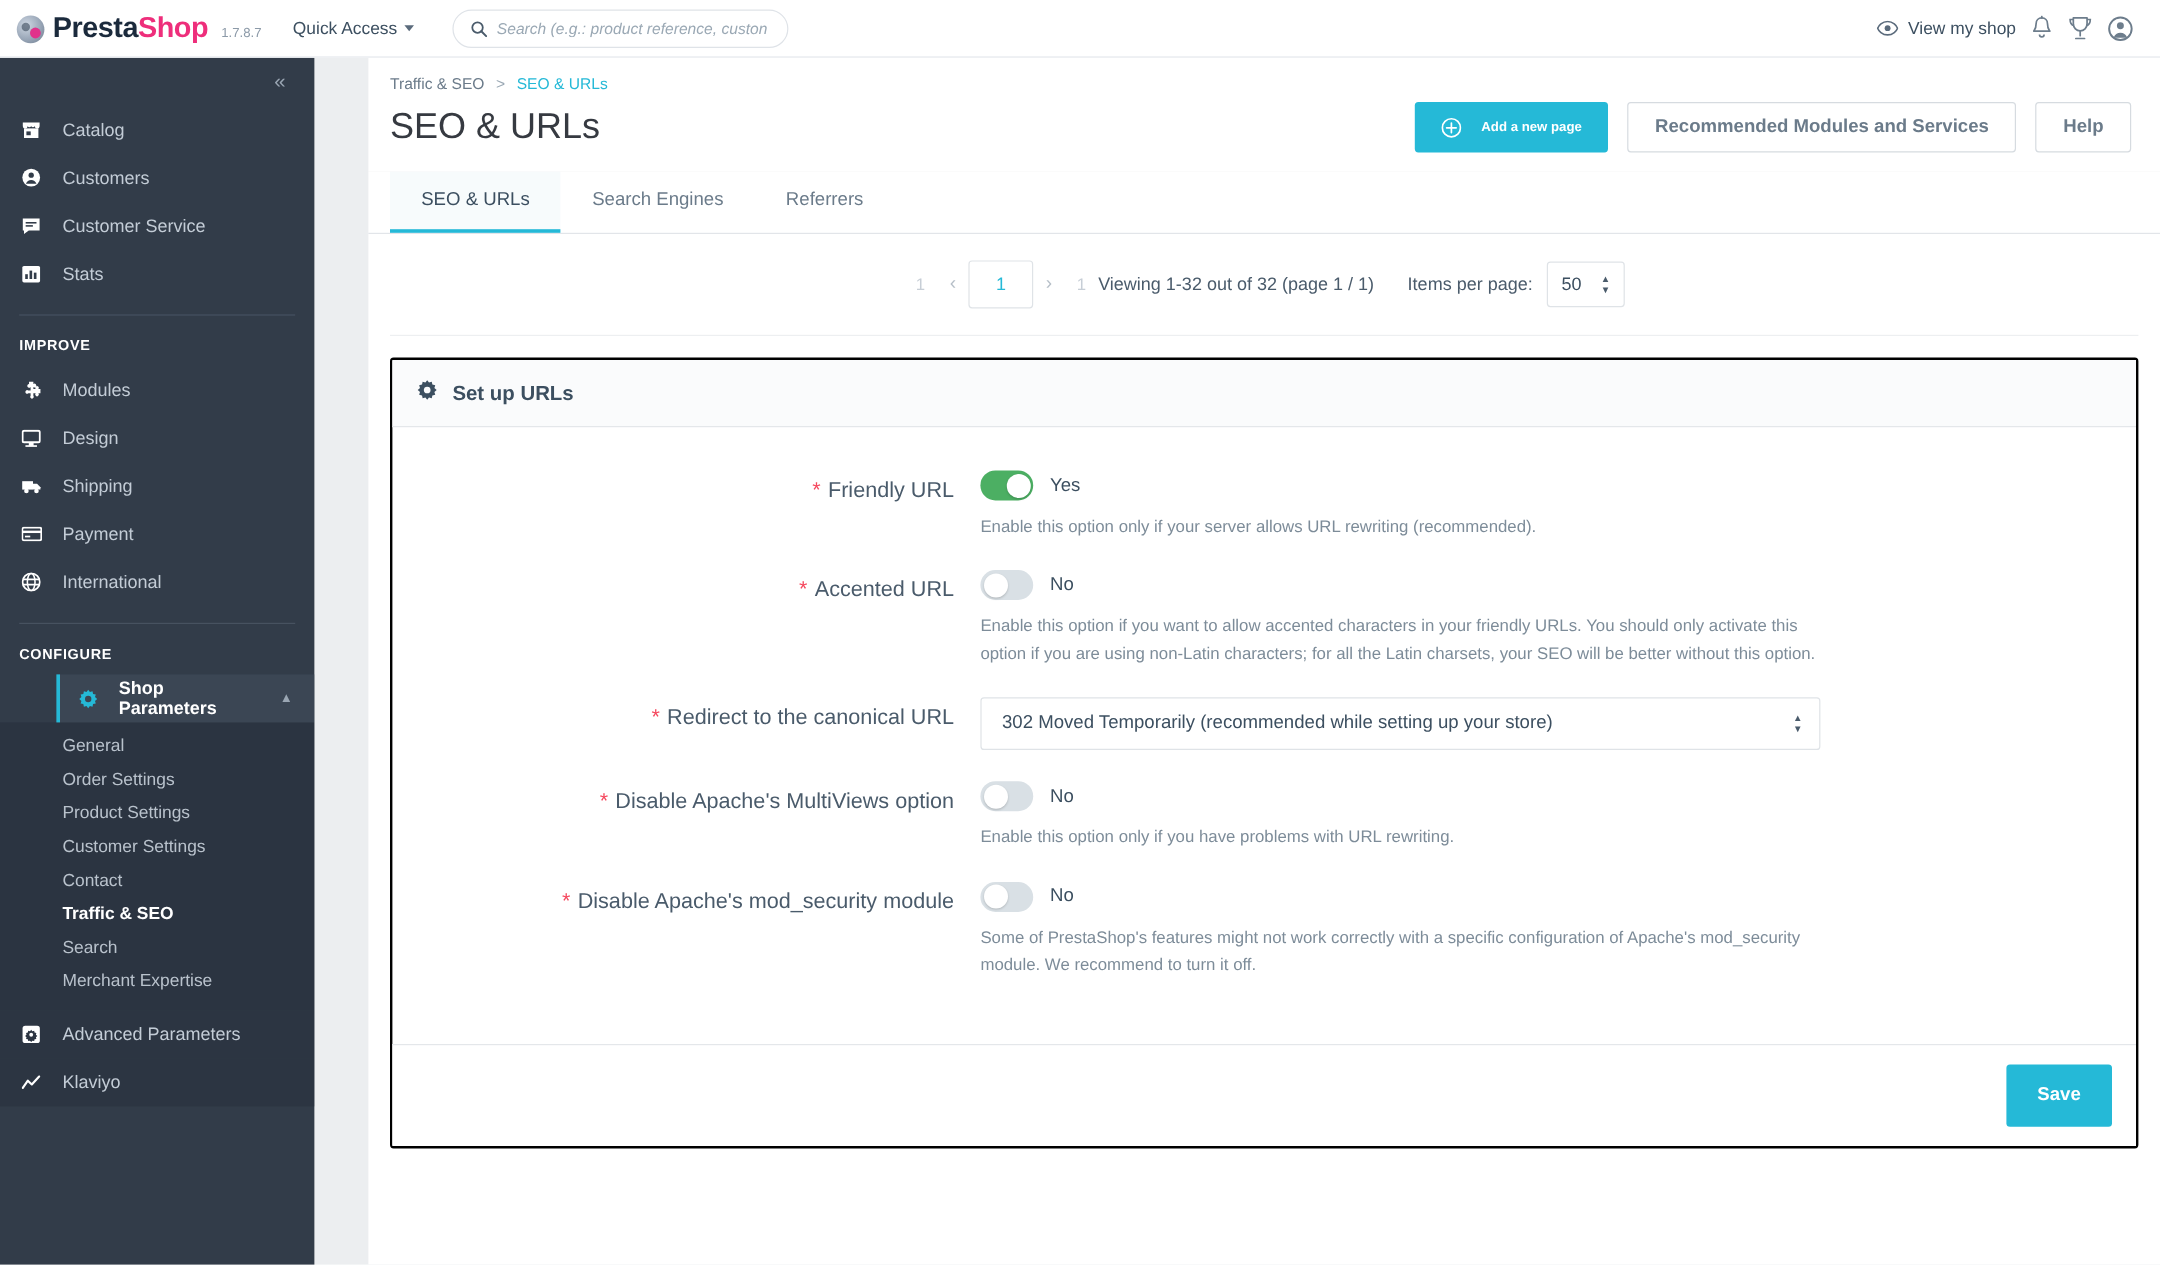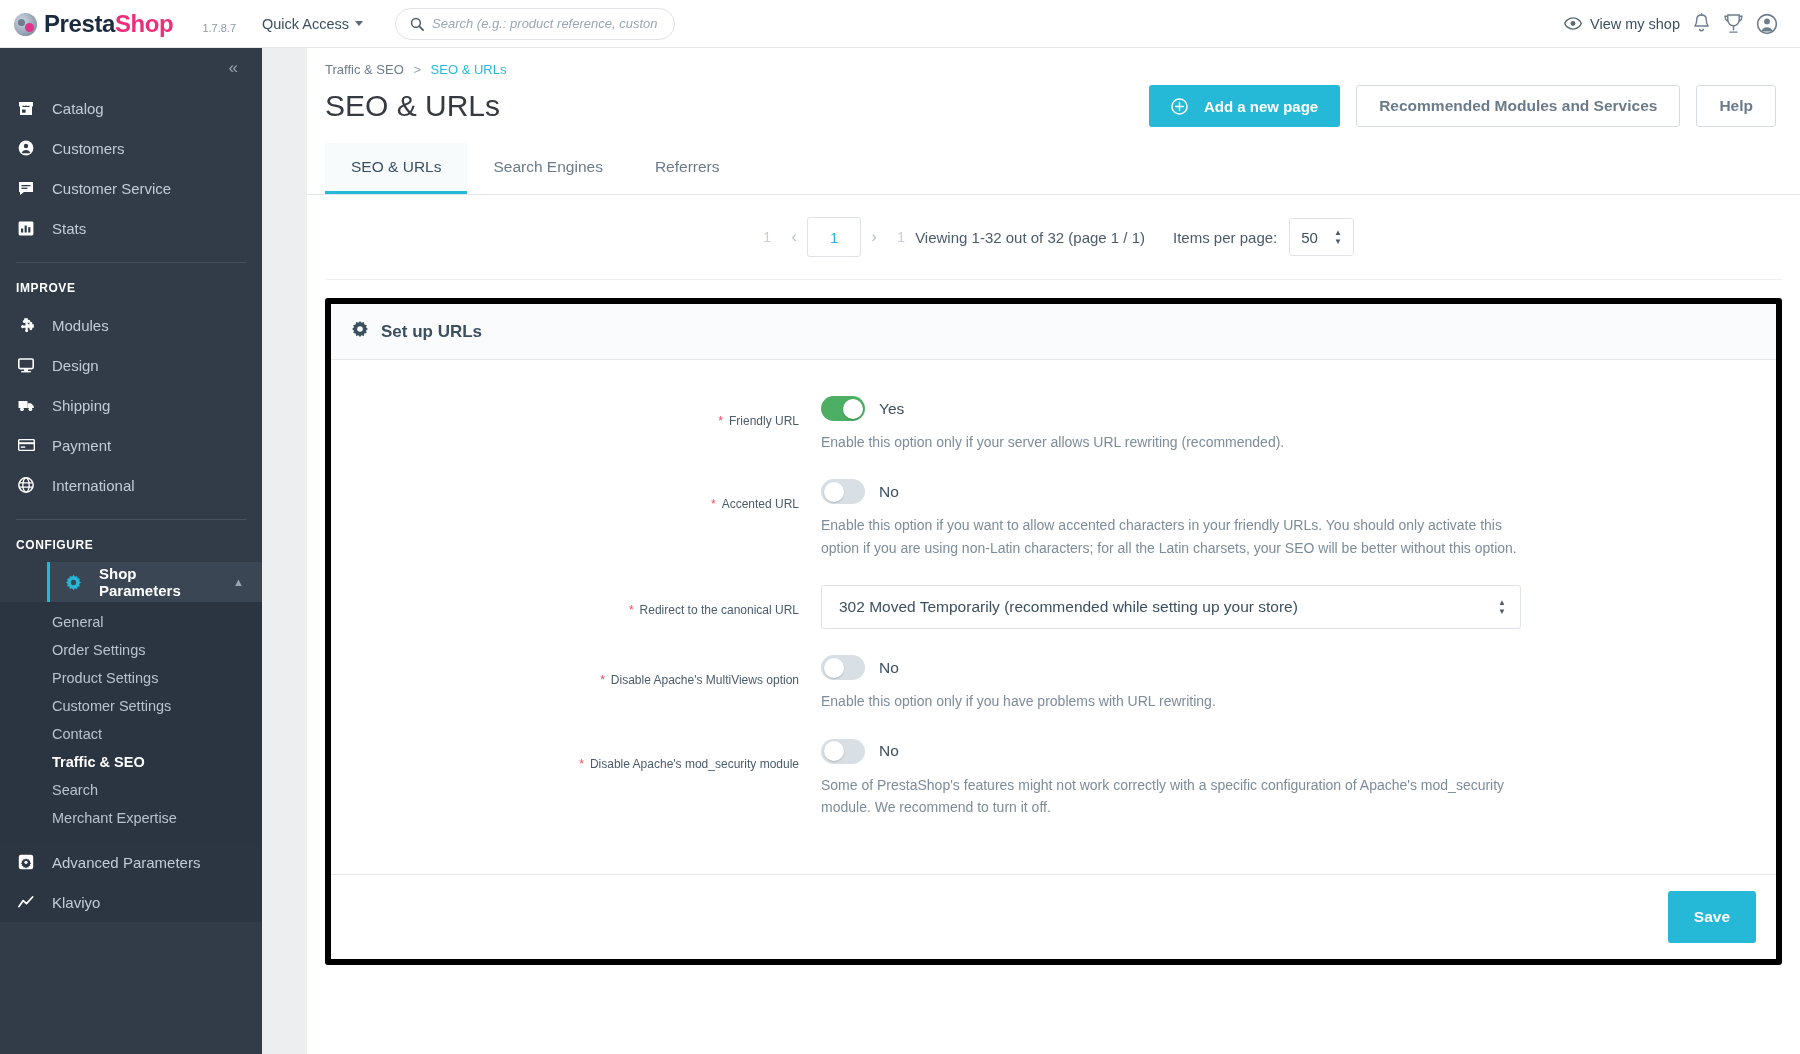--- a/index.html
+++ b/index.html
@@ -31,21 +31,21 @@
     background: #e0338b;
   }
   .brand-logo-mark:before {
     content: ""; position: absolute; left: 4px; top: 6px;
     width: 7px; height: 7px; border-radius: 50%;
     background: #2b3a4d; opacity: .55;
   }
   .brand-text { font-size: 24px; font-weight: bold; letter-spacing: -.4px; line-height: 1; }
   .brand-text .p1 { color: #1b2a3c; }
   .brand-text .p2 { color: #ee2e7b; }
-  .brand-ver { font-size: 11px; color: #8c9aa8; margin-left: 22px; padding-bottom: 2px; }
+  .brand-ver { font-size: 11px; color: #8c9aa8; margin-left: 4px; padding-bottom: 2px; }
 
   .quick-access {
     margin-left: 26px; font-size: 14.5px; color: #3c4f60;
     display: flex; align-items: center; gap: 6px; cursor: pointer;
   }
   .caret-down {
     width: 0; height: 0; border-left: 4.5px solid transparent;
     border-right: 4.5px solid transparent; border-top: 5px solid #5b6b7c;
     display: inline-block;
   }
@@ -122,21 +122,21 @@
   .page-head { background: #fff; padding: 12px 24px 0 18px; }
   .breadcrumb { font-size: 13px; color: #6b7b8a; padding: 2px 0 8px; }
   .breadcrumb .crumb-sep { margin: 0 6px; color: #9aa8b4; }
   .breadcrumb .crumb-active { color: #25b9d7; }
   .head-row { display: flex; align-items: center; gap: 14px; padding-bottom: 16px; }
   .page-title { font-size: 30px; color: #363a41; font-weight: normal; }
   .head-actions { margin-left: auto; display: flex; align-items: center; gap: 16px; }
 
   .btn-primary {
     background: #25b9d7; color: #fff; border: none; border-radius: 3px;
-    font-size: 15px; font-weight: bold; padding: 0 22px; height: 42px;
+    font-size: 11px; font-weight: bold; padding: 0 22px; height: 42px;
     display: flex; align-items: center; gap: 16px; cursor: pointer;
     font-family: "Liberation Sans", sans-serif;
   }
   .btn-outline {
     background: #fff; color: #6b7b8a; border: 1px solid #d6dbe0; border-radius: 3px;
     font-size: 15.5px; font-weight: bold; padding: 0 22px; height: 42px;
     display: flex; align-items: center; cursor: pointer;
     font-family: "Liberation Sans", sans-serif;
   }
 
@@ -170,33 +170,33 @@
   }
   .pager-info { font-size: 15px; color: #4a5b6b; }
   .pager-ipp { font-size: 15px; color: #4a5b6b; margin-left: 28px; display: flex; align-items: center; gap: 12px; }
   .ipp-select {
     border: 1px solid #dfe3e7; border-radius: 3px; height: 38px;
     display: flex; align-items: center; gap: 16px; padding: 0 11px;
     font-size: 15px; color: #3c4f60; background: #fff; cursor: pointer;
   }
   .updown { display: flex; flex-direction: column; gap: 2px; color: #4a5b6b; font-size: 8px; line-height: 7px; }
 
-  .panel { background: #fff; border: 6px solid #000000; border-radius: 3px; margin-top: 18px; }
+  .panel { background: #fff; border: 2px solid #000000; border-radius: 3px; margin-top: 18px; }
   .panel-head {
     background: #fafbfc; border-bottom: 1px solid #e4e7ea;
     padding: 16px 20px; display: flex; align-items: center; gap: 12px;
     font-size: 17px; font-weight: bold; color: #3c4f60;
   }
   .panel-body { padding: 36px 20px 30px; }
 
   .form-row { display: flex; align-items: flex-start; margin-bottom: 26px; }
   .form-label {
     width: 470px; flex: 0 0 470px; text-align: right;
-    padding-right: 22px; font-size: 12px; color: #4a5b6b;
-    padding-top: 5px; line-height: 1.3; margin-top: 13px;
+    padding-right: 22px; font-size: 18px; color: #4a5b6b;
+    padding-top: 5px; line-height: 1.3;
   }
   .req { color: #f5485e; margin-right: 6px; }
   .form-field { flex: 1; min-width: 0; }
   .toggle-line { display: flex; align-items: center; gap: 14px; }
   .switch {
     width: 44px; height: 25px; border-radius: 13px; position: relative;
     cursor: pointer; flex: 0 0 44px;
   }
   .switch.on { background: #4caf63; }
   .switch.off { background: #d9e0e5; }

